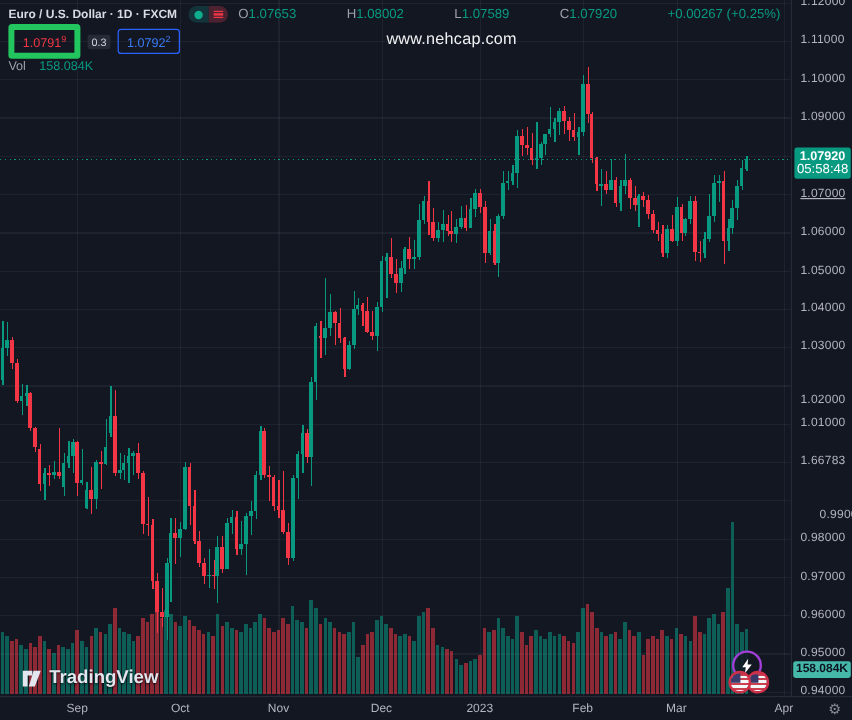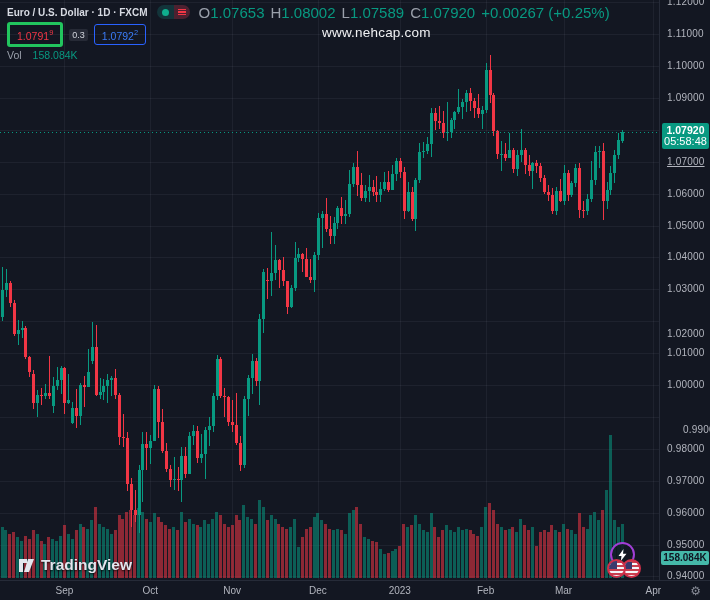--- a/index.html
+++ b/index.html
@@ -28,28 +28,28 @@
   #title-row{display:flex;align-items:center;height:16px;}
   #symbol-title{font-size:10px;font-weight:bold;color:#d8dbe3;white-space:nowrap;}
   #eye-toggle{display:flex;align-items:center;margin-left:9px;width:33px;height:14px;
               border-radius:7px;overflow:hidden;cursor:pointer;}
   #eye-toggle .seg-a{width:17px;height:14px;background:#13343a;display:flex;
                      align-items:center;justify-content:center;}
   #eye-toggle .seg-a i{width:7px;height:7px;border-radius:50%;background:#0fae8e;}
   #eye-toggle .seg-b{width:16px;height:14px;background:#4c2130;display:flex;flex-direction:column;
                      align-items:center;justify-content:center;gap:1px;}
   #eye-toggle .seg-b b{display:block;width:8px;height:1.5px;background:#f23645;}
-  #ohlc-row{display:flex;align-items:flex-end;margin-left:9px;font-size:15px;white-space:nowrap;}
+  #ohlc-row{display:flex;align-items:flex-end;margin-left:9px;font-size:11px;white-space:nowrap;gap:36px;}
   .ohlc-pair{margin-right:6px;}
   .ohlc-letter{color:#9aa0ab;}
   .ohlc-val,.chg{color:#089981;}
   #quote-row{display:flex;align-items:center;margin-top:6px;height:17px;}
   .q-box{border-radius:3px;font-size:10.5px;padding:1px 7px;line-height:13px;cursor:pointer;}
   .q-box sup{font-size:7.5px;}
-  #bid-box{border:3px solid #22c55e;color:#f23645;}
+  #bid-box{border:5px solid #22c55e;color:#f23645;}
   #ask-box{border:1px solid #2962ff;color:#3a7bf6;}
   #spread{margin:0 6px;font-size:9px;color:#d1d4dc;background:rgba(42,46,57,.85);
           border-radius:2px;padding:1px 3px;}
   #vol-row{margin-top:6px;font-size:10.5px;}
   #vol-label{color:#9aa0ab;margin-right:11px;}
   #vol-value{color:#089981;}
   
   #watermark{position:absolute;left:322px;top:25px;z-index:4;color:#f0f1f3;font-size:13.5px;
              font-weight:500;letter-spacing:.2px;}
   
@@ -638,21 +638,21 @@
       <div class="ytick" style="top: 60px;">1.10000</div>
       <div class="ytick" style="top: 91.9px;">1.09000</div>
       <div class="ytick" style="top: 123.8px;">1.08000</div>
       <div class="ytick" style="top: 155.7px; text-decoration: underline;">1.07000</div>
       <div class="ytick" style="top: 187.6px;">1.06000</div>
       <div class="ytick" style="top: 219.5px;">1.05000</div>
       <div class="ytick" style="top: 251.4px;">1.04000</div>
       <div class="ytick" style="top: 283.3px;">1.03000</div>
       <div class="ytick" style="top: 315.2px; margin-top: 13px;">1.02000</div>
       <div class="ytick" style="top: 347.1px;">1.01000</div>
-      <div class="ytick" style="top: 379px;">1.00000</div>
+      <div class="ytick" style="top: 379px;">1.66783</div>
       <div class="ytick" style="top: 424px; padding-left: 16px;">0.99000</div>
       <div class="ytick" style="top: 442.8px;">0.98000</div>
       <div class="ytick" style="top: 474.7px;">0.97000</div>
       <div class="ytick" style="top: 506.6px;">0.96000</div>
       <div class="ytick" style="top: 538.5px;">0.95000</div>
       <div class="ytick" style="top: 570.4px;">0.94000</div>
     </div>
 
   <div id="time-axis">
     <span id="axis-gear">⚙</span>

